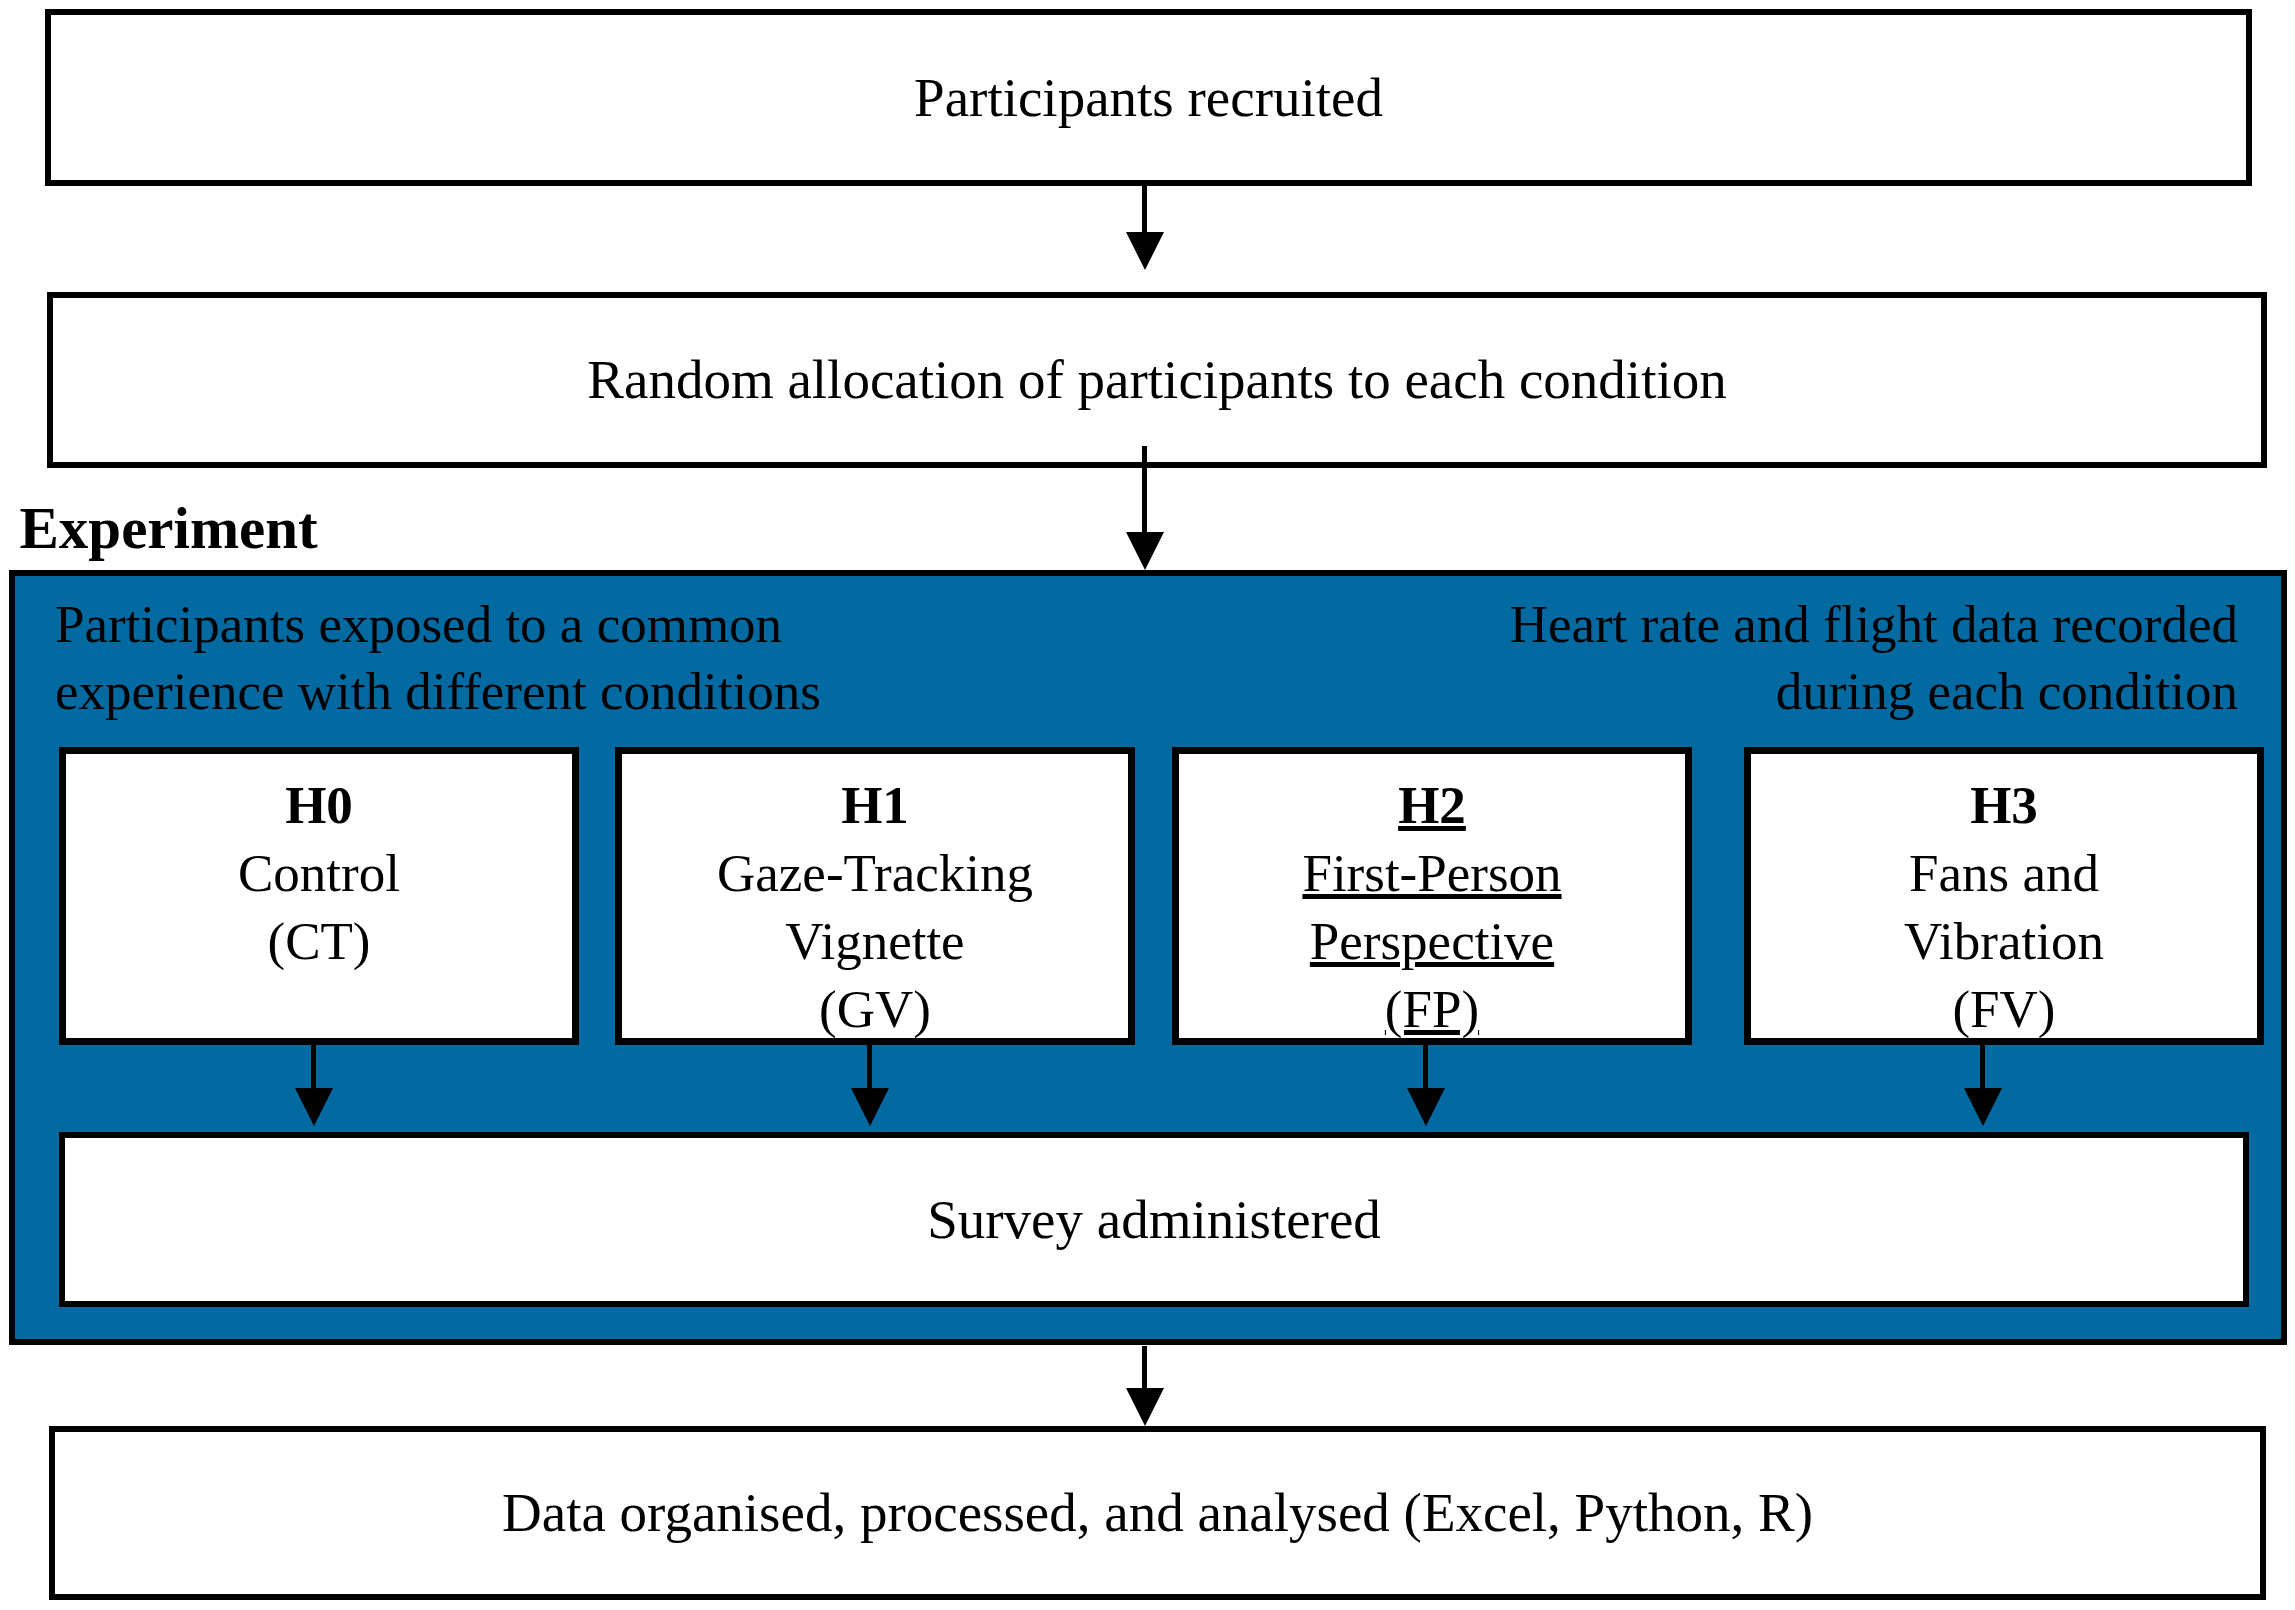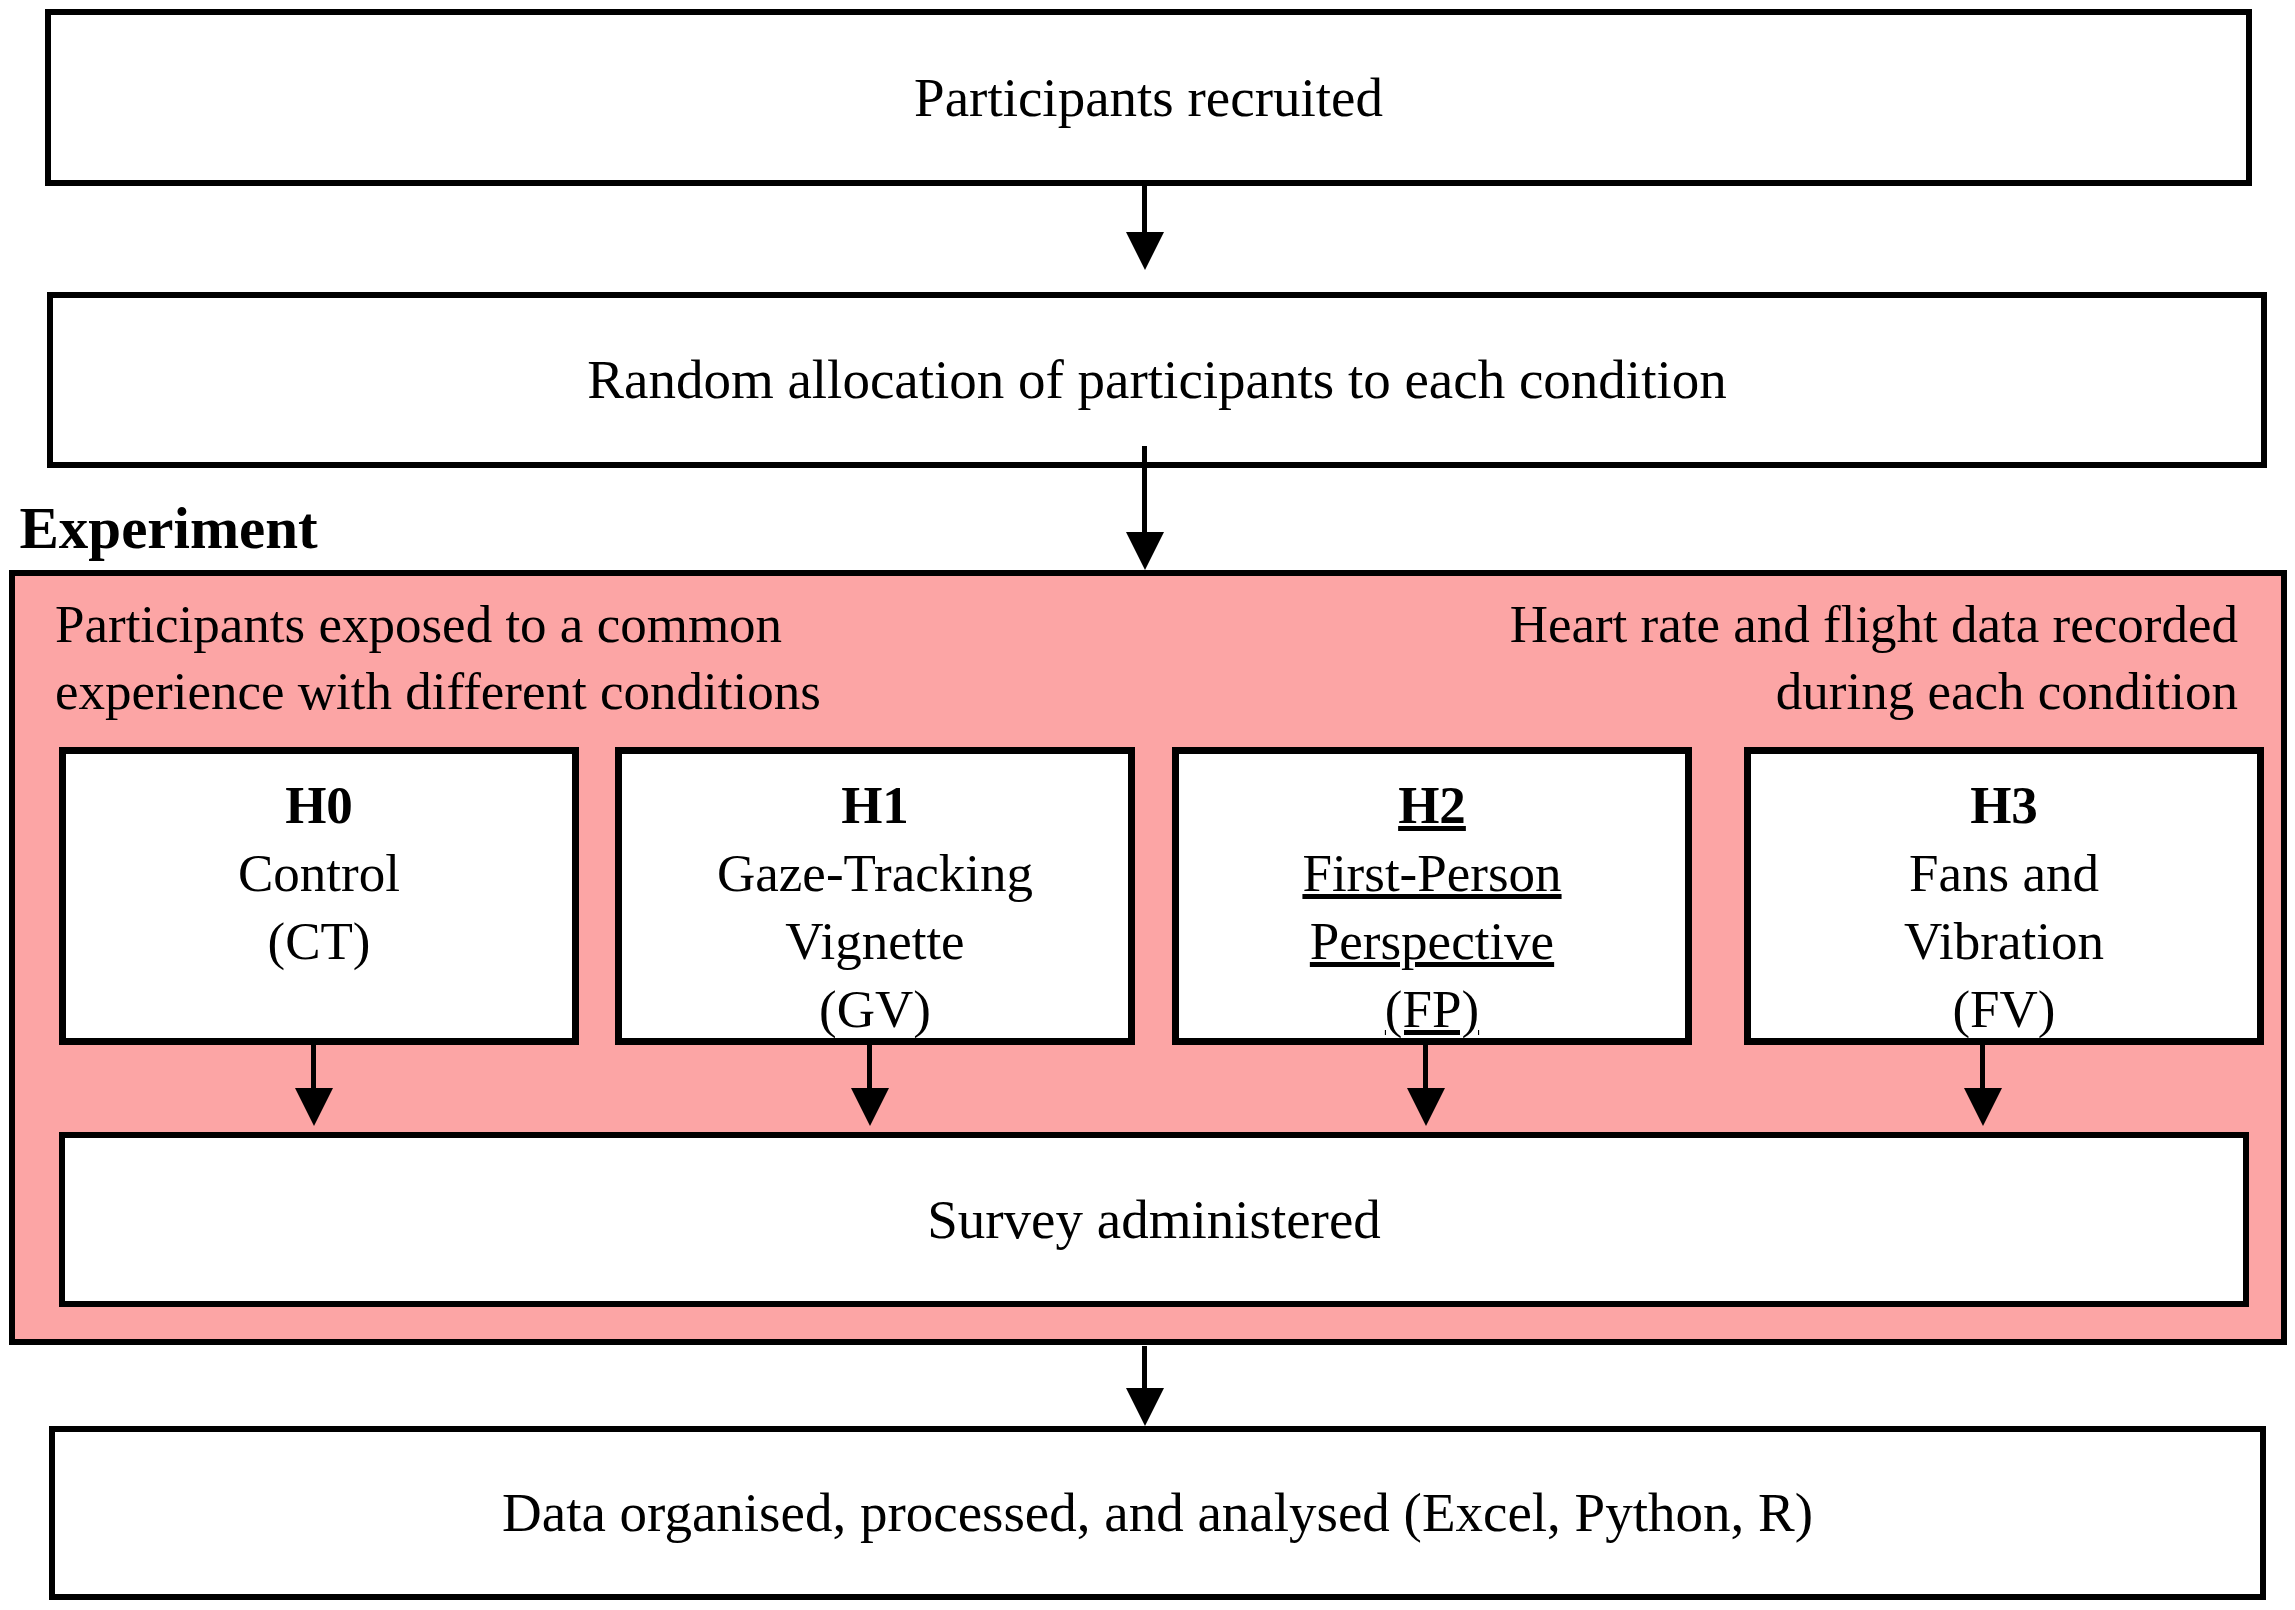--- a/index.html
+++ b/index.html
@@ -26,21 +26,21 @@
     display: flex;
     align-items: center;
     justify-content: center;
     text-align: center;
     font-size: 55px;
     line-height: 1.2;
   }
   .container {
     position: absolute;
     box-sizing: border-box;
-    background: #fca5a5;
+    background: #0369a1;
     border: 6.3px solid #000000;
     left: 9px;
     top: 570px;
     width: 2278px;
     height: 775px;
   }
   .note {
     position: absolute;
     font-size: 53px;
     line-height: 67px;

